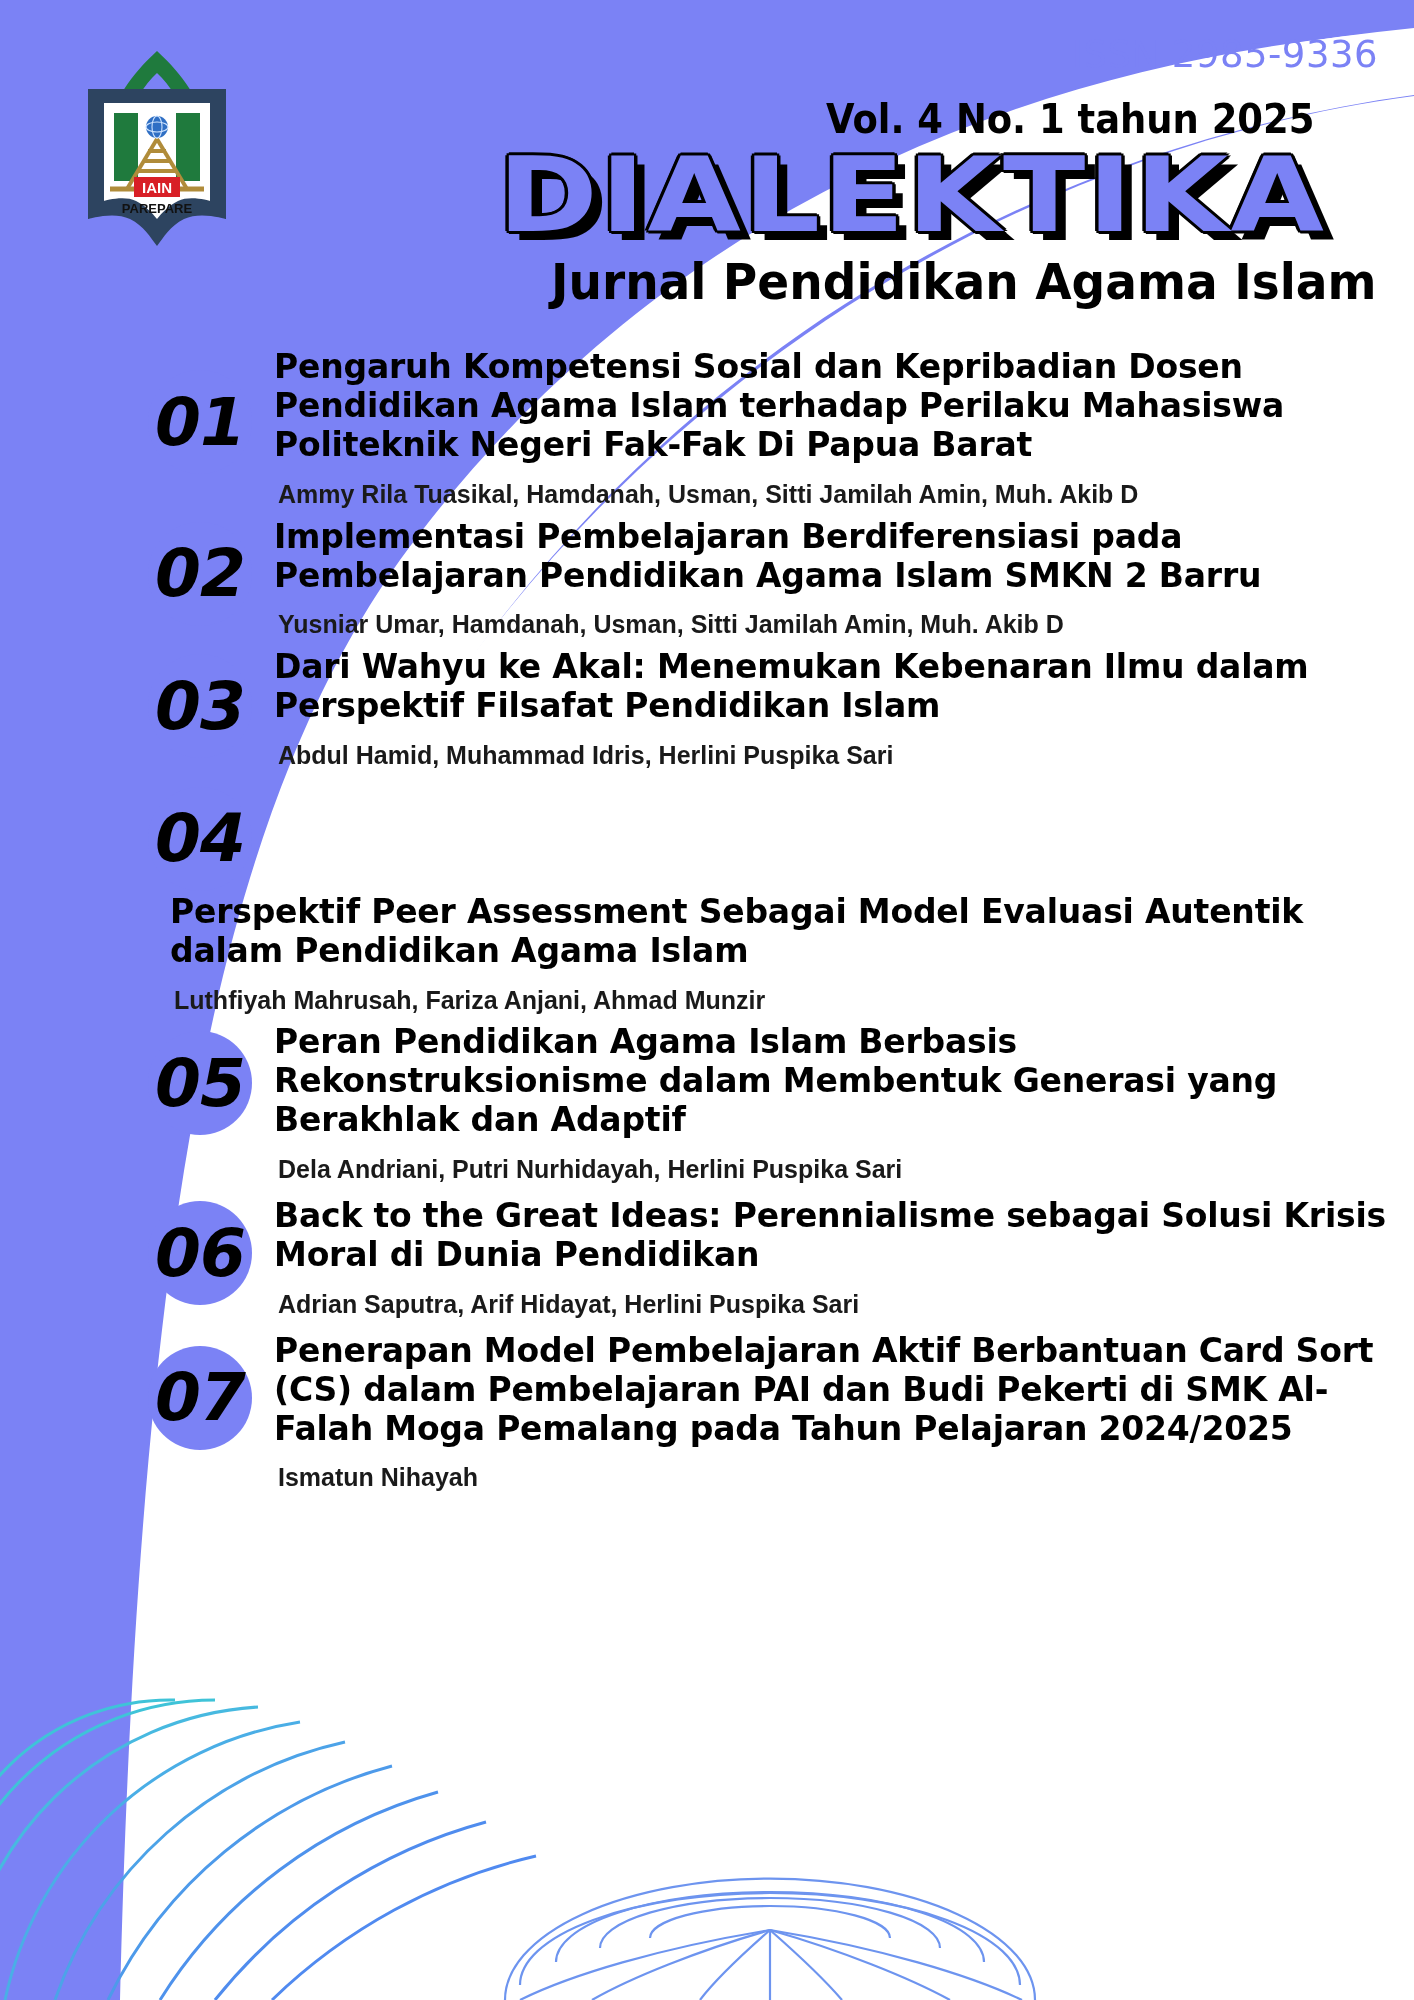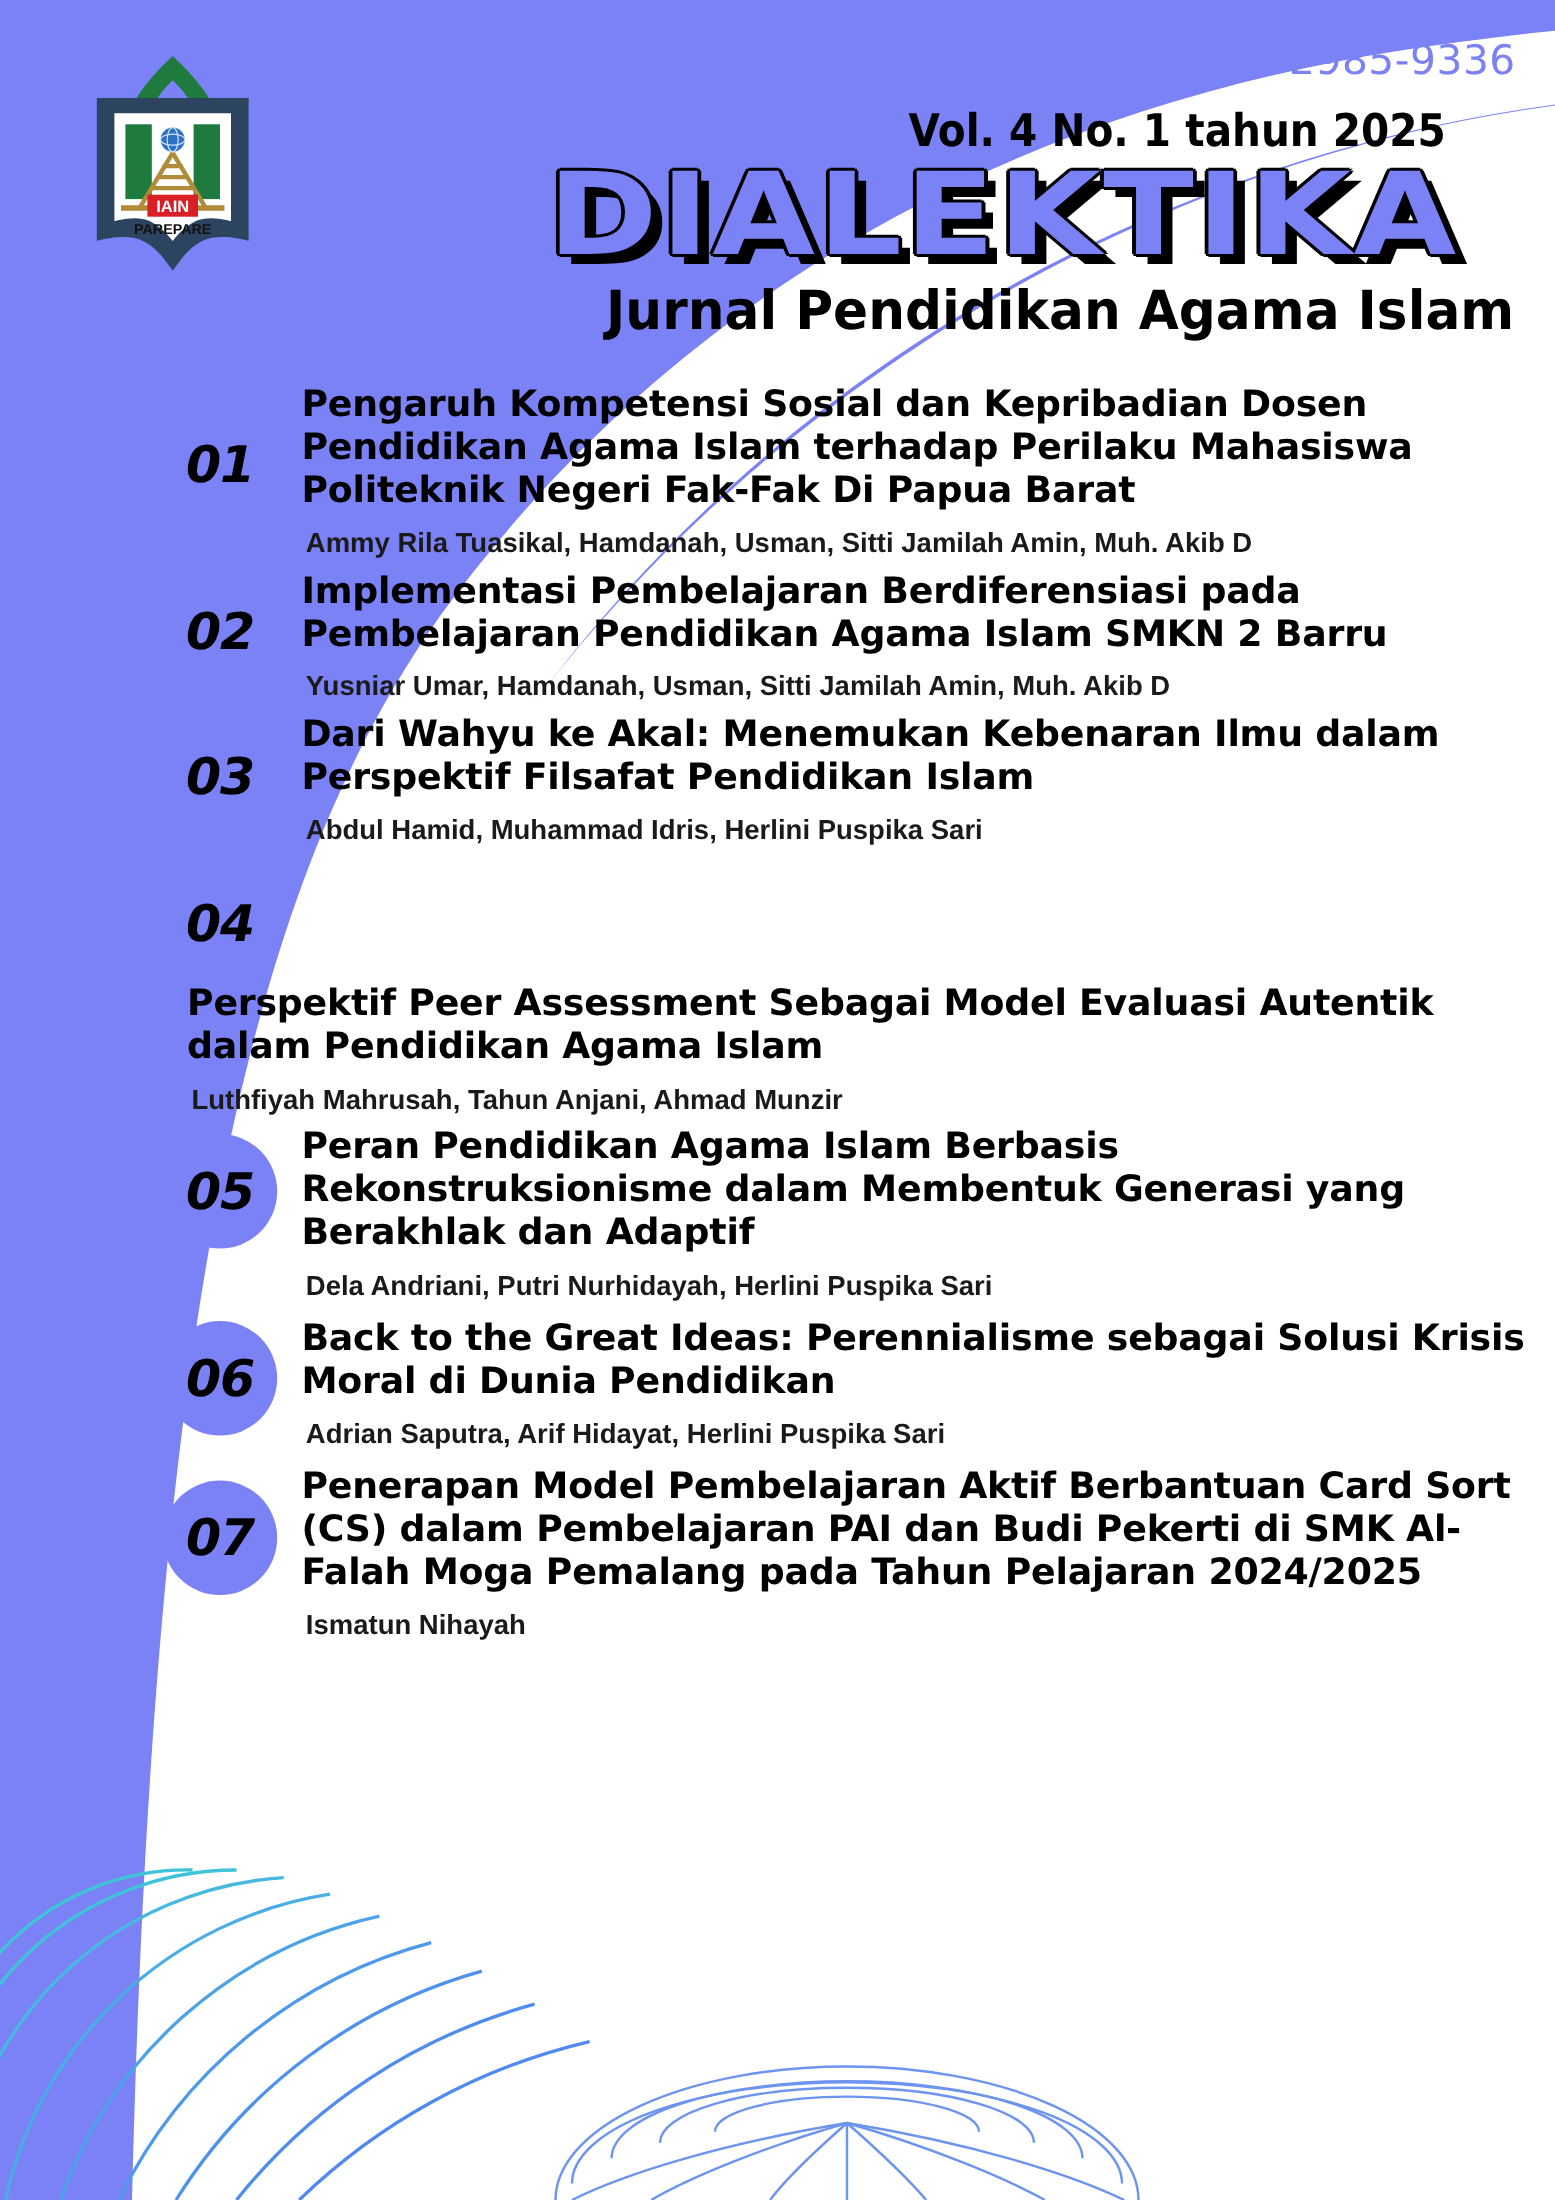--- a/index.html
+++ b/index.html
@@ -110,21 +110,21 @@
     width: 104px;
     height: 104px;
     border-radius: 50%;
     background: #7b82f5;
     display: flex;
     align-items: center;
     justify-content: center;
     font-family: "DejaVu Sans", sans-serif;
     font-style: italic;
     font-weight: bold;
-    font-size: 46px;
+    font-size: 66px;
     color: #000000;
     letter-spacing: -1px;
   }
   .article-body {
     flex: 1 1 auto;
     padding-left: 22px;
     padding-top: 2px;
   }
   .article-title {
     font-family: "DejaVu Sans", sans-serif;
@@ -288,21 +288,21 @@
       <div class="article-body">
         <div class="article-title">Dari Wahyu ke Akal: Menemukan Kebenaran Ilmu dalam Perspektif Filsafat Pendidikan Islam</div>
         <div class="article-authors">Abdul Hamid, Muhammad Idris, Herlini Puspika Sari</div>
       </div>
     </div>
 
     <div class="article a4">
       <div class="num-badge">04</div>
       <div class="article-body">
         <div class="article-title">Perspektif Peer Assessment Sebagai Model Evaluasi Autentik dalam Pendidikan Agama Islam</div>
-        <div class="article-authors">Luthfiyah Mahrusah, Tahun Anjani, Ahmad Munzir</div>
+        <div class="article-authors">Luthfiyah Mahrusah, Fariza Anjani, Ahmad Munzir</div>
       </div>
     </div>
 
     <div class="article a5">
       <div class="num-badge">05</div>
       <div class="article-body">
         <div class="article-title">Peran Pendidikan Agama Islam Berbasis Rekonstruksionisme dalam Membentuk Generasi yang Berakhlak dan Adaptif</div>
         <div class="article-authors">Dela Andriani, Putri Nurhidayah, Herlini Puspika Sari</div>
       </div>
     </div>

